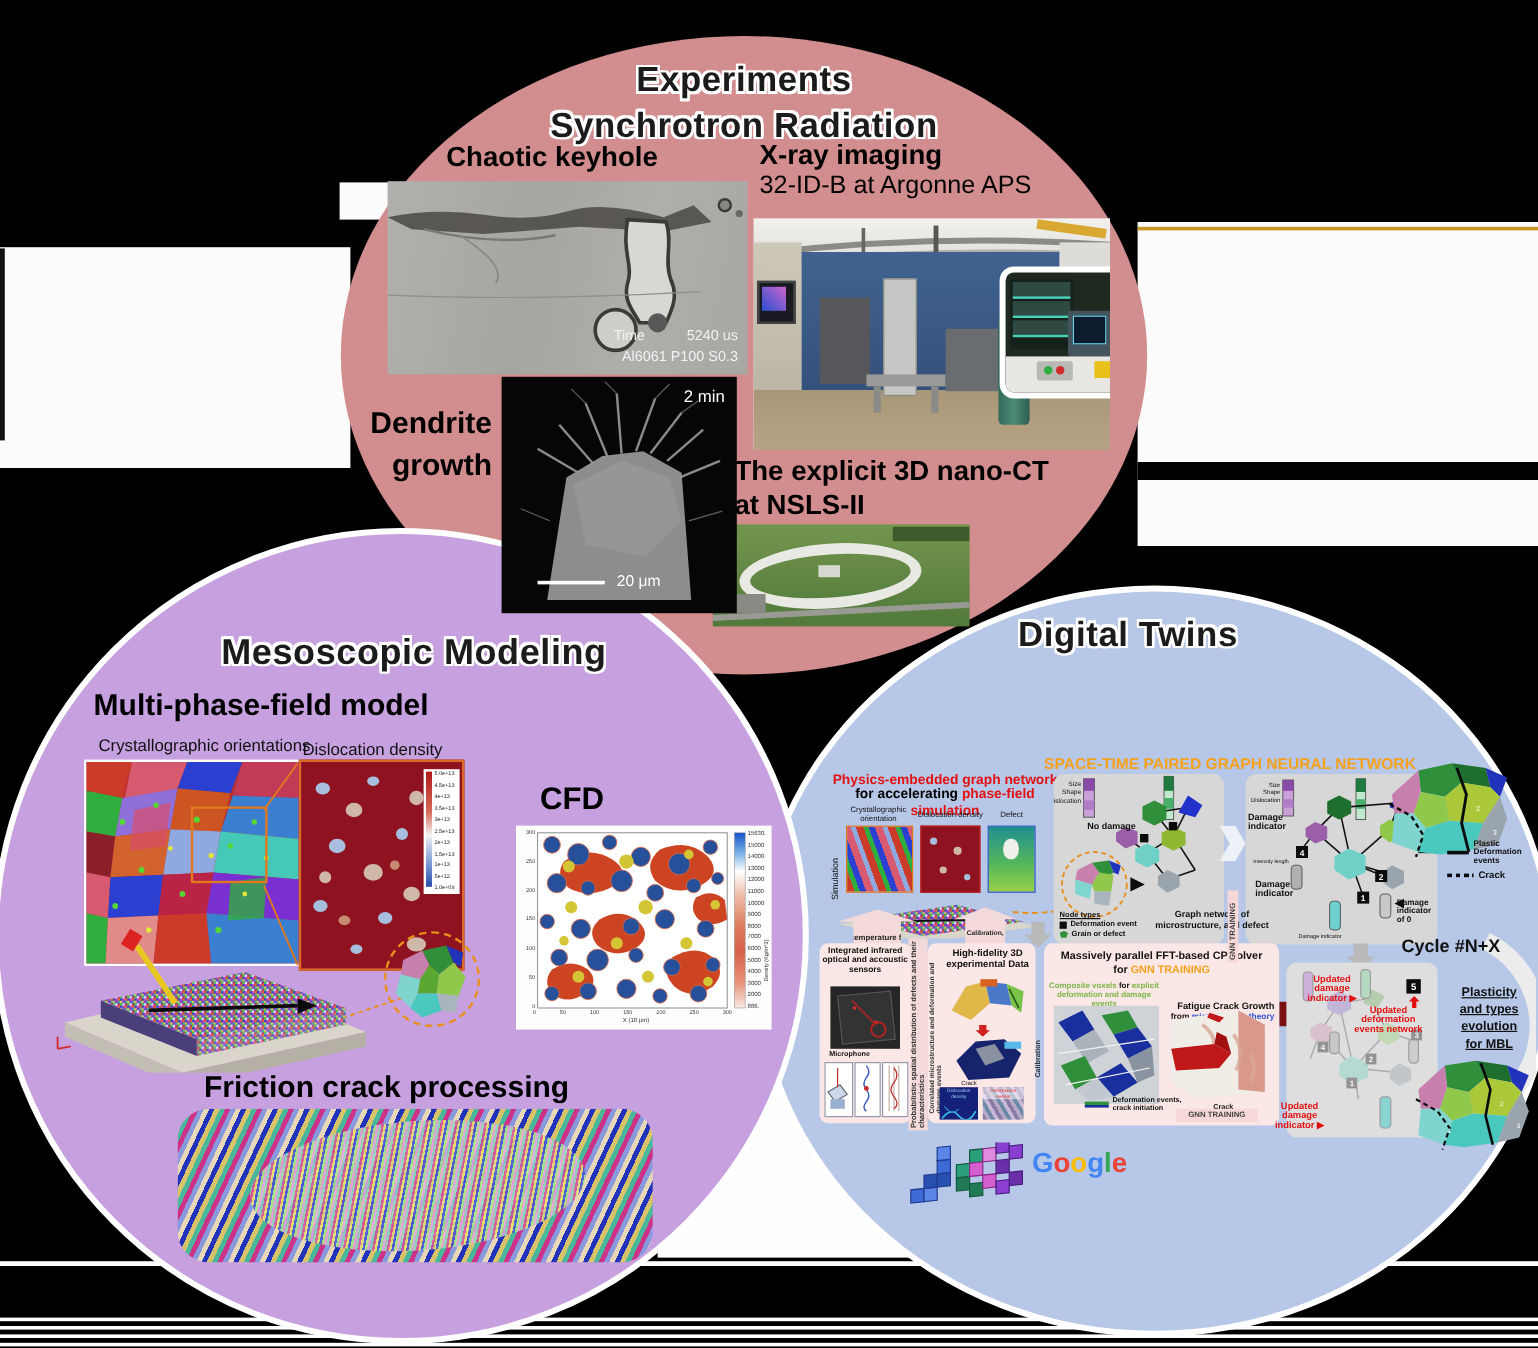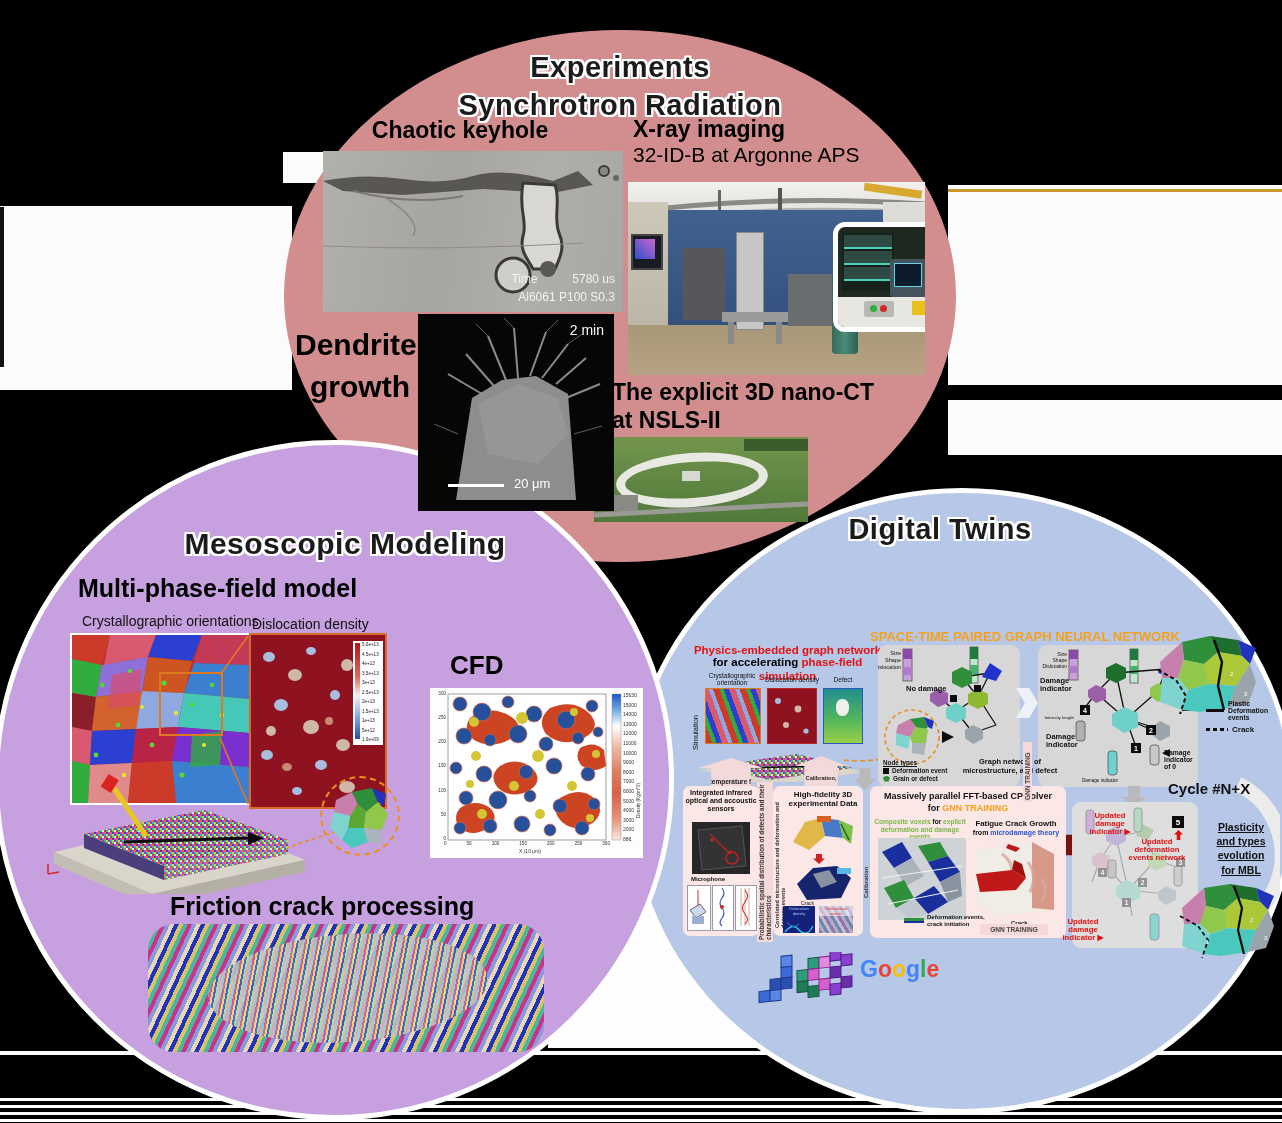--- a/index.html
+++ b/index.html
@@ -59,21 +59,21 @@
       <path d="M200,32 C195,60 205,70 200,85 C196,100 205,108 210,118 L232,118 C238,105 242,95 236,82 C230,66 238,50 232,34 Z" fill="#d9d7d3" stroke="#3c3a38" stroke-width="3"></path>
       <circle cx="190" cy="124" r="17" fill="#cfcdc9" stroke="#3c3a38" stroke-width="3"></circle>
       <circle cx="225" cy="118" r="8" fill="#5a5856"></circle>
       <circle cx="281" cy="20" r="5" fill="#8a8884" stroke="#3c3a38" stroke-width="2"></circle>
       <circle cx="293" cy="27" r="3" fill="#6a6866"></circle>
       <path d="M0,95 Q120,100 260,92" stroke="#8f8d8a" fill="none" stroke-width="1"></path>
     </svg>
     <div class="abs" style="right:8px;bottom:26px;color:#f2f2f2;font-size:12px;">
       <span>Time</span>
       <span style="display:inline-block;width:28px;"></span>
-      <span>5780 us</span>
+      <span>5240 us</span>
     </div>
     <div class="abs" style="right:8px;bottom:8px;color:#f2f2f2;font-size:12px;">Al6061 P100 S0.3</div>
   </div>
 
   <div class="abs blkLbl" style="left:633px;top:116px;font-size:23px;z-index:2;">X-ray imaging</div>
   <div class="abs" style="left:633px;top:143px;font-size:21px;color:#000;z-index:2;">32-ID-B at Argonne APS</div>
 
   <div class="abs" style="left:628px;top:182px;width:297px;height:193px;background:#e6e4e0;z-index:2;overflow:hidden;">
     <div class="abs" style="left:0;top:0;width:297px;height:48px;background:linear-gradient(#f2f1ee,#d9d8d4);"></div>
     <svg class="abs" width="297" height="48" style="left:0;top:0;">
@@ -105,21 +105,21 @@
       <div class="abs" style="left:52px;top:32px;width:46px;height:38px;background:#44535c;border-radius:3px;"></div>
       <div class="abs" style="left:56px;top:36px;width:26px;height:22px;background:#0c1c2c;border:1px solid #6ad0e8;"></div>
       <div class="abs" style="left:0;top:70px;width:102px;height:32px;background:#e8e6e0;"></div>
       <div class="abs" style="left:26px;top:74px;width:30px;height:16px;background:#b8b8b4;border-radius:2px;"></div>
       <div class="abs" style="left:32px;top:78px;width:7px;height:7px;background:#2fae3f;border-radius:50%;"></div>
       <div class="abs" style="left:42px;top:78px;width:7px;height:7px;background:#d02a2a;border-radius:50%;"></div>
       <div class="abs" style="left:74px;top:74px;width:18px;height:14px;background:#e8c21a;"></div>
     </div>
   </div>
 
-  <div class="abs blkLbl" style="left:295px;top:324px;width:115px;text-align:right;font-size:30px;line-height:1.4;z-index:2;">
+  <div class="abs blkLbl" style="left:295px;top:336px;width:115px;text-align:right;font-size:25px;line-height:1.4;z-index:2;">
     <div>Dendrite</div>
     <div>growth</div>
   </div>
 
   <div class="abs" style="left:418px;top:314px;width:196px;height:197px;background:#060606;z-index:5;overflow:hidden;">
     <svg width="196" height="197">
       <polygon points="38,186 158,186 150,80 118,62 84,66 54,84" fill="#8d8d8d"></polygon>
       <polygon points="60,90 100,70 140,84 150,120 120,150 70,140" fill="#9c9c9c" opacity="0.6"></polygon>
       <g stroke="#9a9a9a" stroke-width="2" opacity="0.9">
         <line x1="88" y1="66" x2="70" y2="22"></line>
@@ -693,21 +693,21 @@
   <div class="abs vtext b" style="left:863px;top:838px;height:60px;font-size:6px;color:#333;z-index:5;">Calibration</div>
 
   <div class="abs pinkPanel" style="left:870px;top:786px;width:196px;height:152px;z-index:5;">
     <div class="abs ctr b" style="left:4px;top:5px;width:188px;font-size:9px;color:#111;">Massively parallel FFT-based CP solver</div>
     <div class="abs ctr b" style="left:4px;top:17px;width:188px;font-size:9px;color:#111;">
       <span>for </span><span style="color:#f5a11d;">GNN TRAINING</span>
     </div>
     <div class="abs ctr b" style="left:2px;top:32px;width:96px;font-size:6.6px;line-height:1.15;">
       <span style="color:#7ab648;">Composite voxels</span><span style="color:#111;"> for </span><span style="color:#7ab648;">explicit deformation and damage events</span>
     </div>
-    <div class="abs ctr b" style="left:100px;top:34px;width:92px;font-size:7px;line-height:1.15;">
+    <div class="abs ctr b" style="left:100px;top:49px;width:92px;font-size:7px;line-height:1.15;text-align:right;">
       <div style="color:#111;font-size:7.8px;">Fatigue Crack Growth</div>
       <div><span style="color:#111;">from </span><span style="color:#2a52d8;">microdamage theory</span></div>
     </div>
     <svg class="abs" width="88" height="82" style="left:8px;top:52px;">
       <rect width="88" height="82" fill="#cfd3d8"></rect>
       <polygon points="4,14 24,4 34,20 16,30" fill="#1a2f9e"></polygon>
       <polygon points="40,8 62,4 70,18 50,24" fill="#2f8f3a"></polygon>
       <polygon points="16,30 34,20 46,38 28,48" fill="#aab2ba"></polygon>
       <polygon points="50,24 70,18 82,34 62,44" fill="#1a2f9e"></polygon>
       <polygon points="6,50 26,42 36,60 18,70" fill="#2f8f3a"></polygon>

